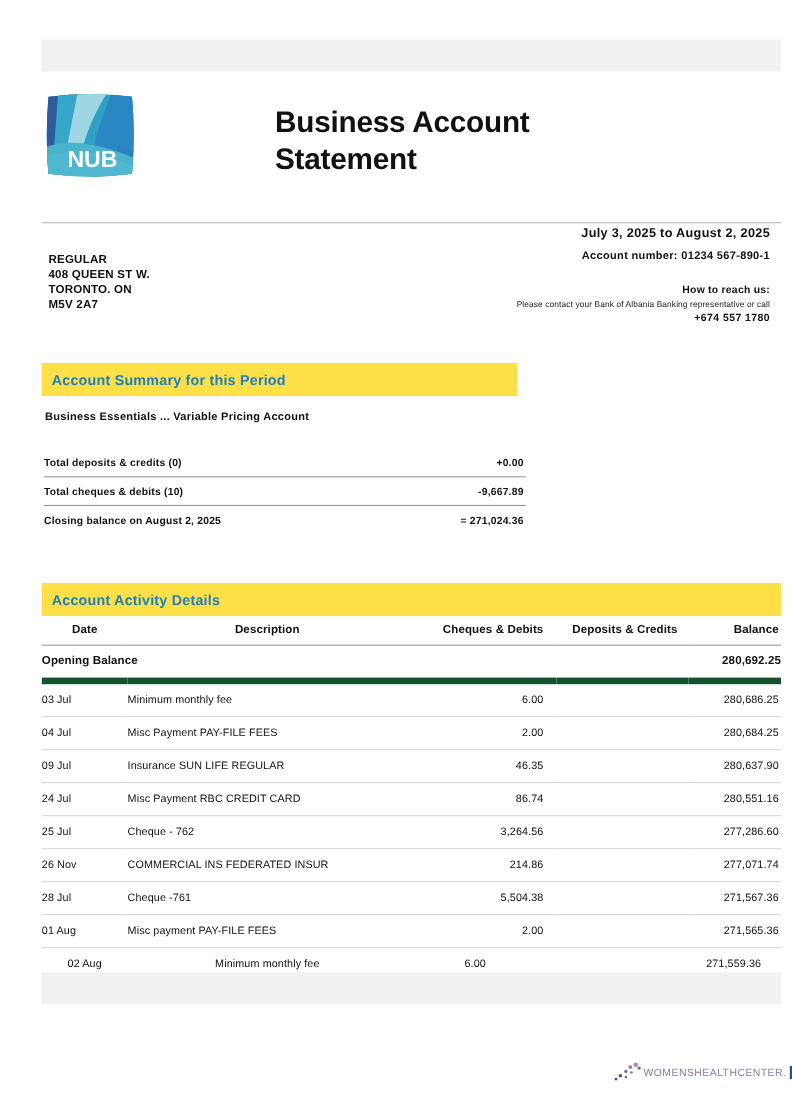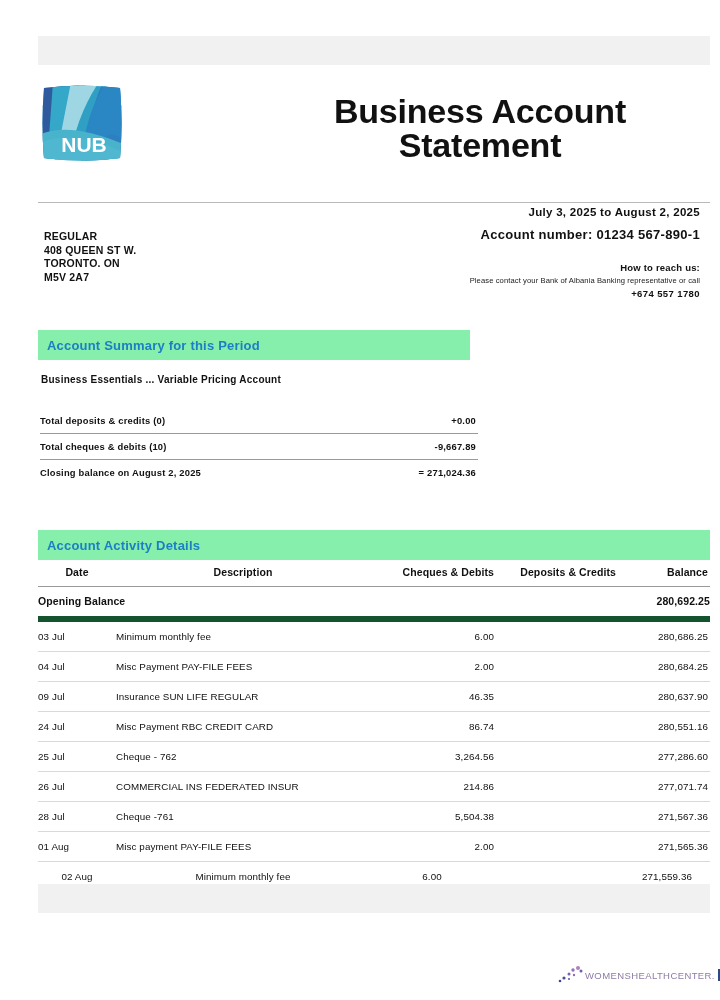--- a/index.html
+++ b/index.html
@@ -54,22 +54,22 @@
     top: 4px;
     width: 82px;
     height: 82px;
   }
   .logo svg { display: block; }
   .doc-title {
     position: absolute;
     right: 0;
     top: 16px;
     width: 460px;
-    text-align: center;
-    font-size: 34px;
+    text-align: left;
+    font-size: 27px;
     font-weight: bold;
     line-height: 34px;
     letter-spacing: -0.2px;
     color: #111111;
   }
 
   .rule-main {
     position: absolute;
     left: 38px;
     top: 202px;
@@ -96,21 +96,21 @@
     width: 420px;
     text-align: right;
   }
   .meta-period {
     font-size: 11.5px;
     font-weight: bold;
     letter-spacing: 0.3px;
     margin-bottom: 9px;
   }
   .meta-account {
-    font-size: 13px;
+    font-size: 10px;
     font-weight: bold;
     letter-spacing: 0.3px;
   }
   .meta-reach {
     margin-top: 20px;
     font-size: 9.5px;
     font-weight: bold;
     letter-spacing: 0.2px;
   }
   .meta-contact {
@@ -122,21 +122,21 @@
   .meta-phone {
     margin-top: 3px;
     font-size: 9.5px;
     font-weight: bold;
     letter-spacing: 0.4px;
   }
 
   
   .section-band {
     position: absolute;
-    background: #86efac;
+    background: #fde047;
     display: flex;
     align-items: center;
     padding-left: 9px;
     box-sizing: border-box;
   }
   .section-band span {
     font-size: 13px;
     font-weight: bold;
     color: #1c7fc4;
     letter-spacing: 0.2px;
@@ -388,21 +388,21 @@
           <td class="r bal">280,551.16</td>
         </tr>
         <tr>
           <td>25 Jul</td>
           <td>Cheque - 762</td>
           <td class="r deb">3,264.56</td>
           <td class="r cred"></td>
           <td class="r bal">277,286.60</td>
         </tr>
         <tr>
-          <td>26 Jul</td>
+          <td>26 Nov</td>
           <td>COMMERCIAL INS FEDERATED INSUR</td>
           <td class="r deb">214.86</td>
           <td class="r cred"></td>
           <td class="r bal">277,071.74</td>
         </tr>
         <tr>
           <td>28 Jul</td>
           <td>Cheque -761</td>
           <td class="r deb">5,504.38</td>
           <td class="r cred"></td>

